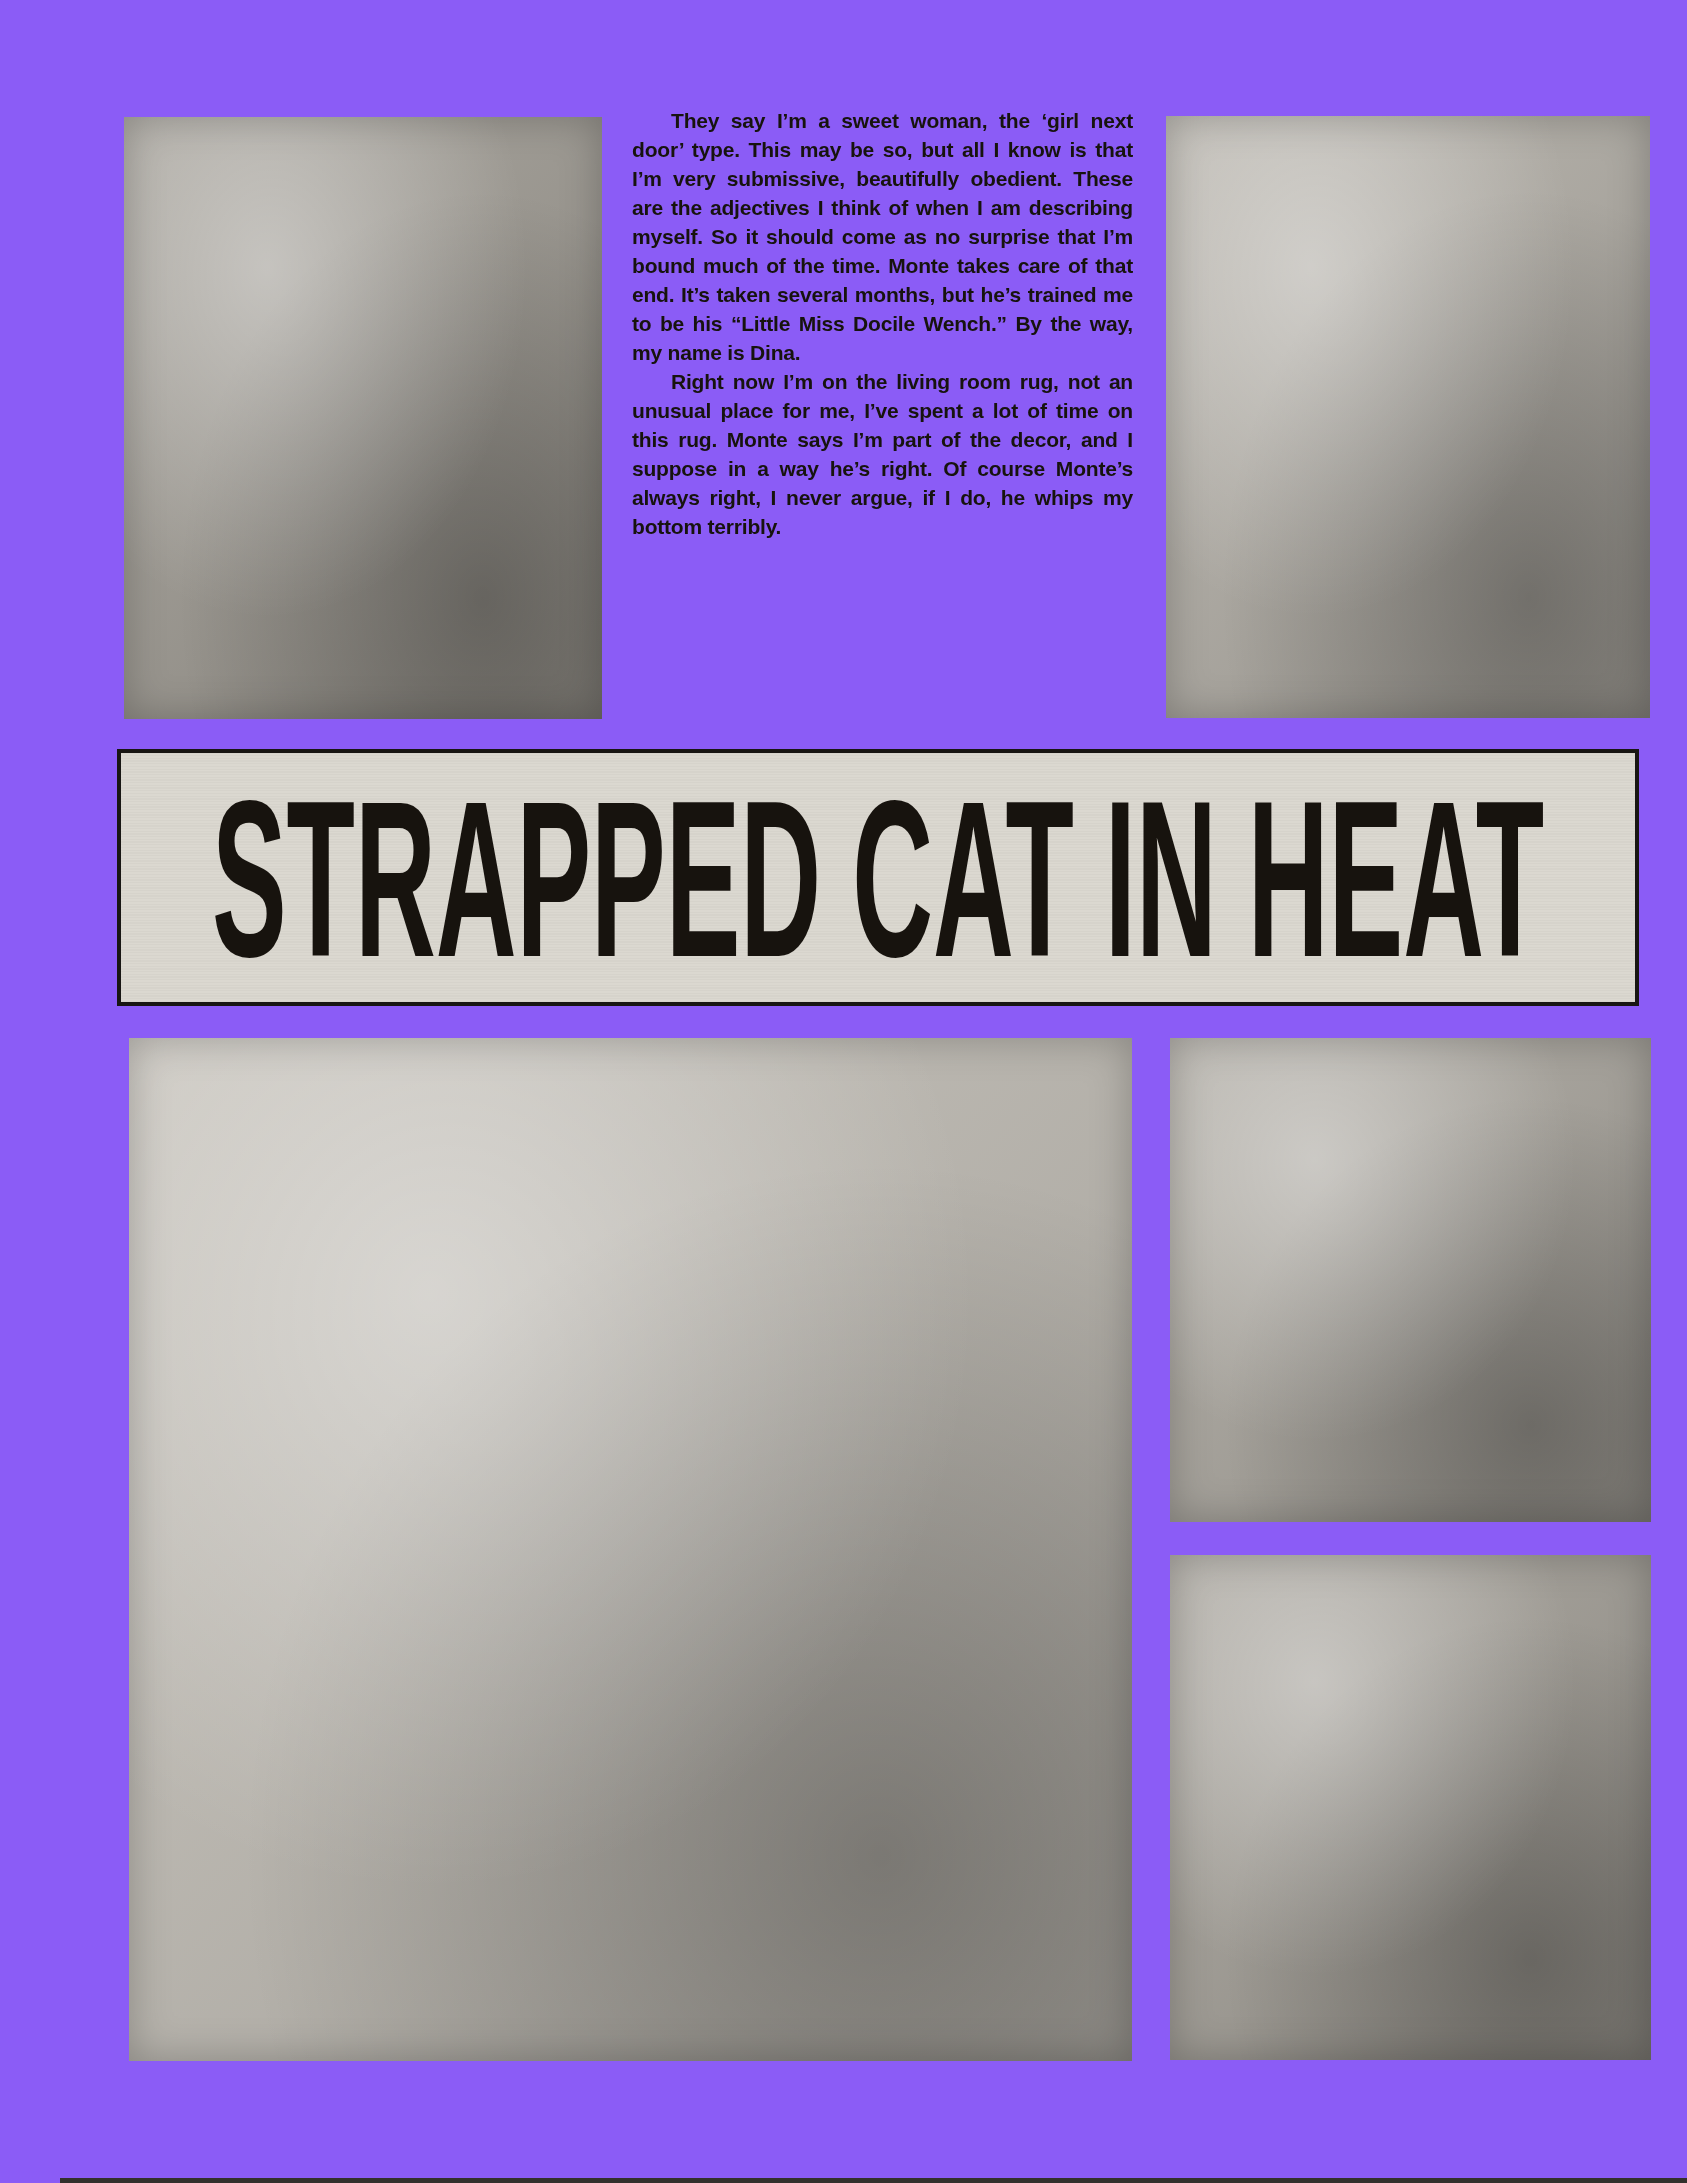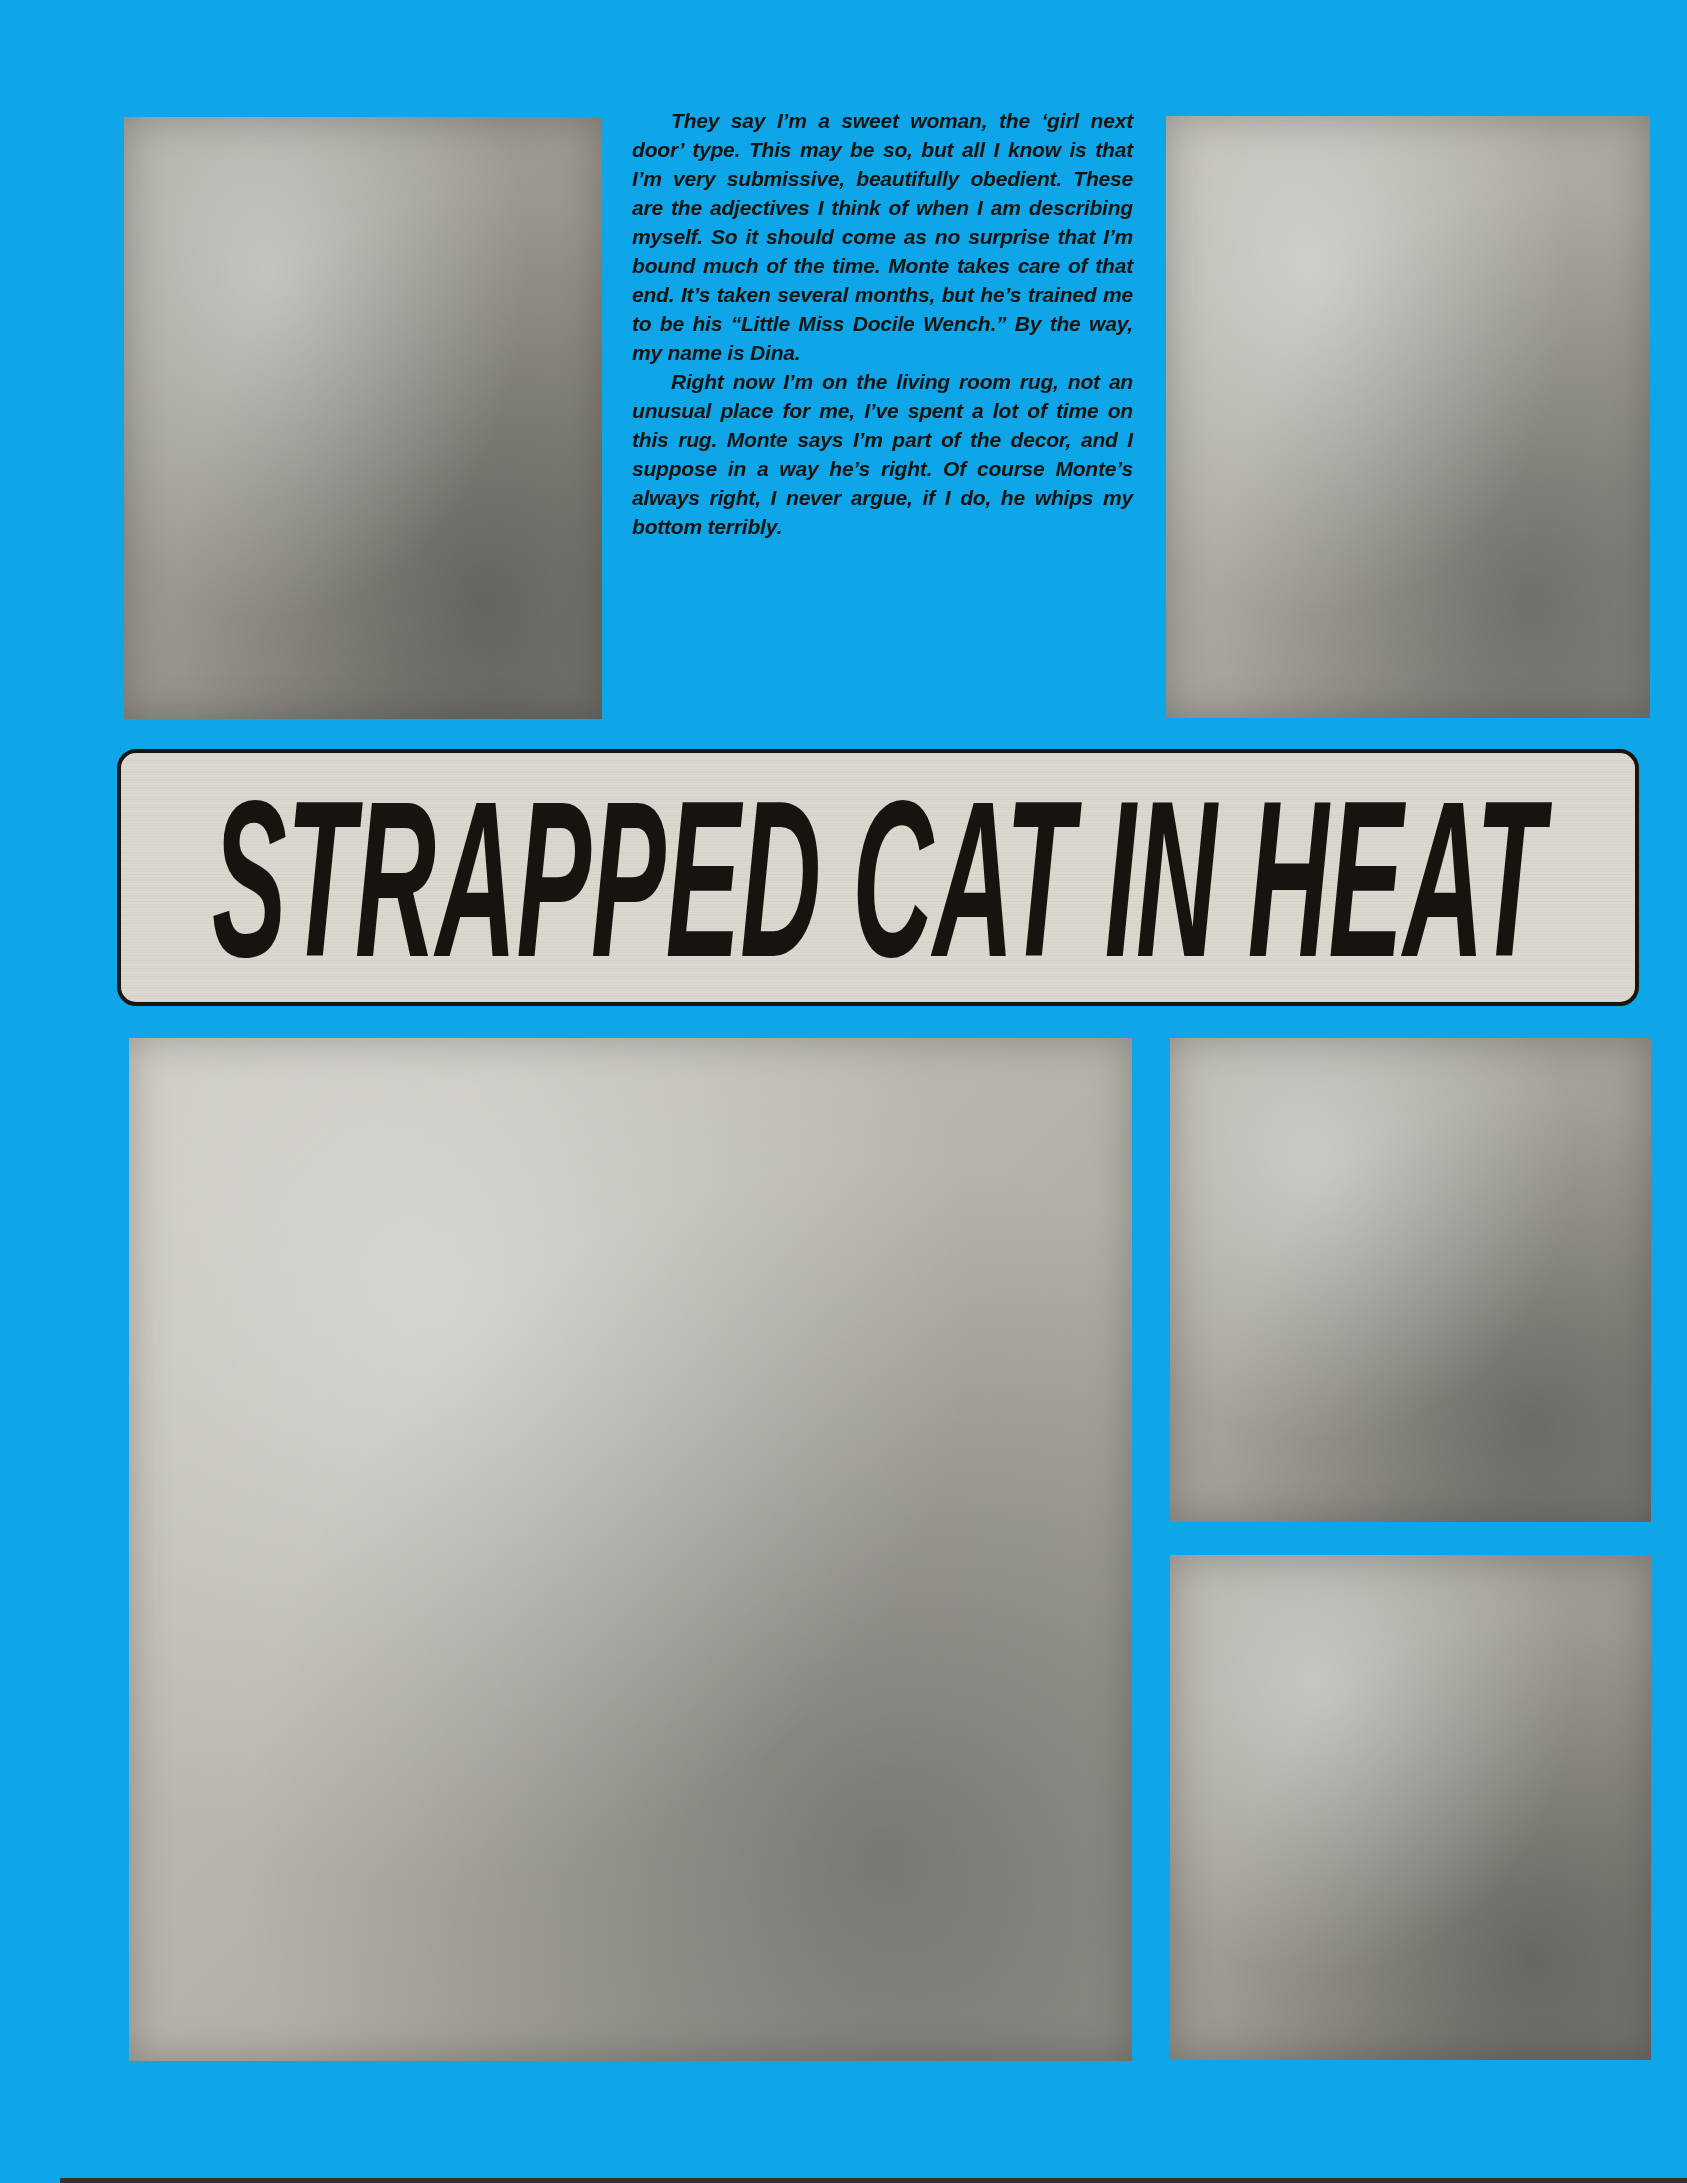--- a/index.html
+++ b/index.html
@@ -67,32 +67,32 @@
     left: 60px;
     bottom: 0;
     width: 1628px;
     height: 4.7px;
     background: #33312d;
   }
 </style>
 </head>
 <body>
 
-<div class="page" style="background-color: #0ea5e9; font-style: italic;">
+<div class="page" style="background-color: #8b5cf6;">
 
   <div class="photo" style="left: 124px; top: 117px; width: 478px; height: 602px; background-color: rgb(163, 159, 151);"></div>
 
   <div class="text-col">
     <p>They say I’m a sweet woman, the ‘girl next door’ type. This may be so, but all I know is that I’m very submissive, beautifully obedient. These are the adjectives I think of when I am describing myself. So it should come as no surprise that I’m bound much of the time. Monte takes care of that end. It’s taken several months, but he’s trained me to be his “Little Miss Docile Wench.” By the way, my name is Dina.</p>
     <p>Right now I’m on the living room rug, not an unusual place for me, I’ve spent a lot of time on this rug. Monte says I’m part of the decor, and I suppose in a way he’s right. Of course Monte’s always right, I never argue, if I do, he whips my bottom terribly.</p>
   </div>
 
   <div class="photo" style="left: 1166px; top: 116px; width: 484px; height: 602px; background-color: rgb(182, 178, 170);"></div>
 
-  <div class="banner" style="background-color: rgb(219, 216, 208); border-radius: 19px;">
+  <div class="banner" style="background-color: rgb(219, 216, 208);">
     <svg viewBox="0 0 2256 370" preserveAspectRatio="none">
       <text x="1128" y="302" text-anchor="middle" font-size="330" textLength="1985" lengthAdjust="spacingAndGlyphs" fill="#17130e">STRAPPED CAT IN HEAT</text>
     </svg>
   </div>
 
   <div class="photo" style="left: 129px; top: 1038px; width: 1003px; height: 1023px; background-color: rgb(196, 192, 184);"></div>
 
   <div class="photo" style="left: 1170px; top: 1038px; width: 481px; height: 484px; background-color: rgb(174, 170, 162);"></div>
 
   <div class="photo" style="left: 1170px; top: 1555px; width: 481px; height: 505px; background-color: rgb(167, 163, 155);"></div>

